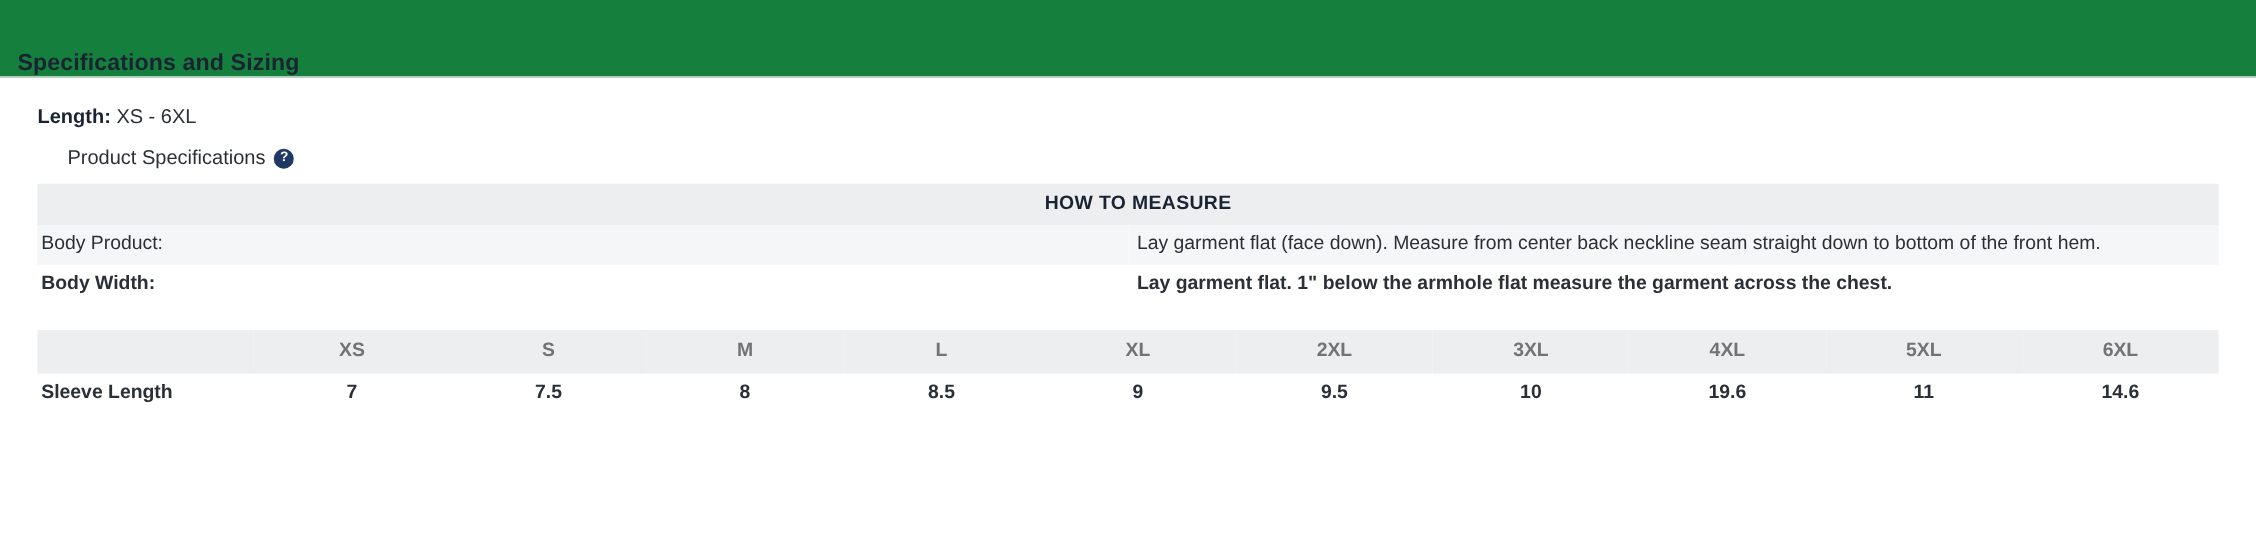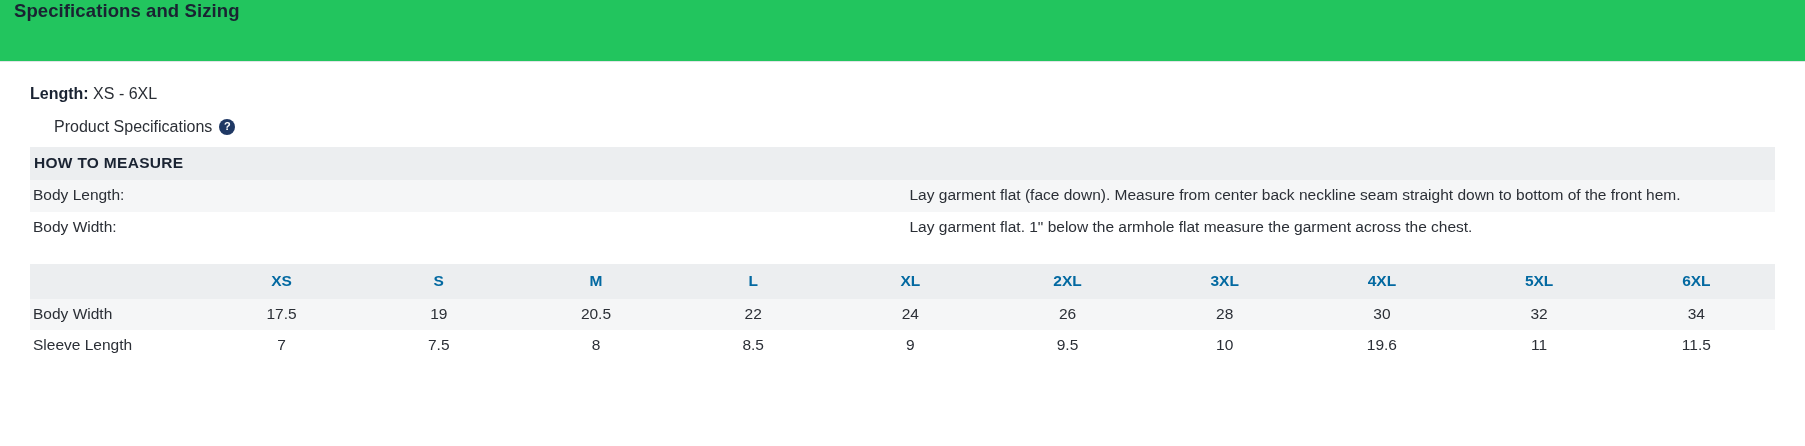--- a/index.html
+++ b/index.html
@@ -16,24 +16,24 @@
   }
   .page {
     width: 1805px;
     height: 446px;
     position: relative;
     background: #ffffff;
   }
   
   .section-header {
     height: 62px;
-    background: #22c55e;
+    background: #15803d;
     border-bottom: 1px solid #e2e4e7;
     display: flex;
-    align-items: flex-start;
+    align-items: flex-end;
     padding-left: 14px;
     box-sizing: border-box;
   }
   .section-header-title {
     font-size: 18.5px;
     font-weight: bold;
     color: #1a2332;
     letter-spacing: .1px;
   }
   
@@ -80,25 +80,26 @@
   
   table.measure, table.sizing {
     width: 100%;
     border-collapse: collapse;
     table-layout: fixed;
   }
   table.measure {
     margin-bottom: 20px;
   }
   .measure-head td {
+    text-align: center;
     font-weight: bold;
     font-size: 15.5px;
     color: #1a2332;
     background: #eceef0;
-    padding: 7px 0 8px 4px;
+    padding: 7px 0 8px 16px;
     letter-spacing: .3px;
   }
   .measure-row td {
     font-size: 15.5px;
     color: #2b2f36;
     padding: 5px 0 6px 0;
     vertical-align: top;
     line-height: 1.35;
   }
   .measure-row td.m-label {
@@ -106,27 +107,28 @@
     padding-left: 3px;
   }
   .measure-row td.m-text {
     padding-left: 7px;
   }
   .row-alt {
     background: #f5f6f7;
   }
   .row-plain {
     background: #ffffff;
+    font-weight: bold;
   }
   
   table.sizing .s-head td {
     background: #eceef0;
     font-weight: bold;
     font-size: 15.5px;
-    color: #0369a1;
+    color: #737373;
     text-align: center;
     padding: 8px 0 9px 0;
   }
   table.sizing td {
     font-size: 15.5px;
     color: #2b2f36;
     text-align: center;
     padding: 6px 0 7px 0;
   }
   table.sizing td.s-label {
@@ -158,21 +160,21 @@
       <span>Product Specifications</span>
       <span class="help-icon">?</span>
     </div>
 
     <table class="measure">
       <tbody>
         <tr class="measure-head">
           <td colspan="2">HOW TO MEASURE</td>
         </tr>
         <tr class="measure-row row-alt">
-          <td class="m-label">Body Length:</td>
+          <td class="m-label">Body Product:</td>
           <td class="m-text">Lay garment flat (face down). Measure from center back neckline seam straight down to bottom of the front hem.</td>
         </tr>
         <tr class="measure-row row-plain">
           <td class="m-label">Body Width:</td>
           <td class="m-text">Lay garment flat. 1" below the armhole flat measure the garment across the chest.</td>
         </tr>
       </tbody>
     </table>
 
     <table class="sizing">
@@ -183,43 +185,30 @@
           <td>S</td>
           <td>M</td>
           <td>L</td>
           <td>XL</td>
           <td>2XL</td>
           <td>3XL</td>
           <td>4XL</td>
           <td>5XL</td>
           <td>6XL</td>
         </tr>
-        <tr class="row-alt">
-          <td class="s-label">Body Width</td>
-          <td>17.5</td>
-          <td>19</td>
-          <td>20.5</td>
-          <td>22</td>
-          <td>24</td>
-          <td>26</td>
-          <td>28</td>
-          <td>30</td>
-          <td>32</td>
-          <td>34</td>
-        </tr>
         <tr class="row-plain">
           <td class="s-label">Sleeve Length</td>
           <td>7</td>
           <td>7.5</td>
           <td>8</td>
           <td>8.5</td>
           <td>9</td>
           <td>9.5</td>
           <td>10</td>
           <td>19.6</td>
           <td>11</td>
-          <td>11.5</td>
+          <td>14.6</td>
         </tr>
       </tbody>
     </table>
 
   </div>
 </div>
 
 </body></html>

